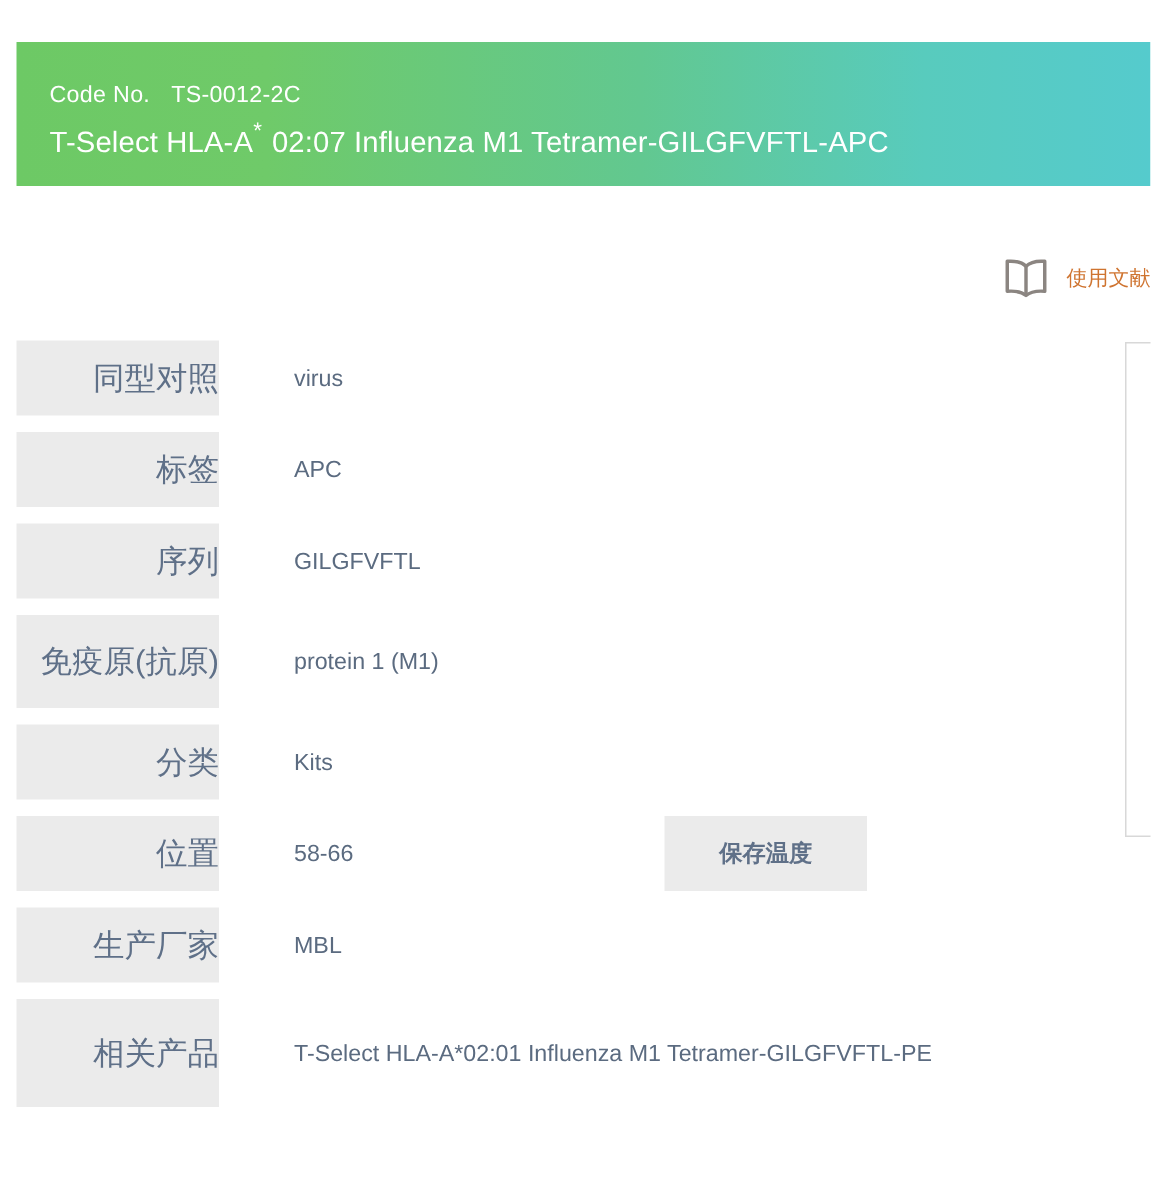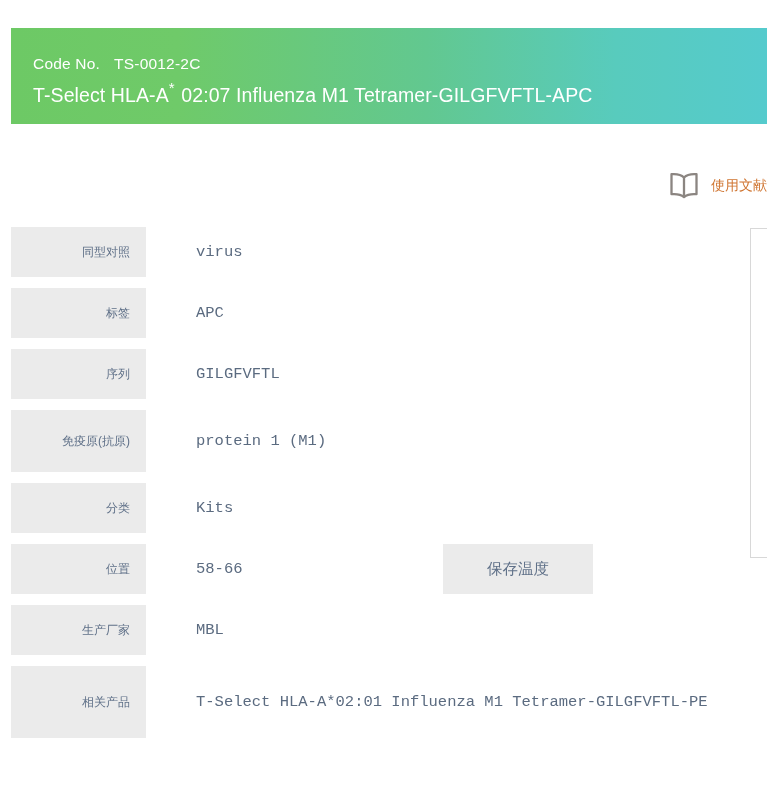--- a/index.html
+++ b/index.html
@@ -86,58 +86,57 @@
     display: flex;
     align-items: stretch;
     margin-bottom: 11px;
     position: relative;
   }
   .spec-label {
     width: 135px;
     min-height: 50px;
     background: #ebebeb;
     color: #5f7088;
-    font-size: 12px;
+    font-size: 21px;
     display: flex;
     align-items: center;
     justify-content: flex-end;
-    padding-right: 16px;
     box-sizing: border-box;
     flex: 0 0 135px;
   }
   .spec-value {
     flex: 1 1 auto;
     padding-left: 50px;
     display: flex;
     flex-direction: column;
     justify-content: center;
     color: #5b6b80;
     font-size: 15.5px;
     line-height: 25px;
     box-sizing: border-box;
   }
   .spec-value .vline {
     white-space: nowrap;
-    font-family: Liberation Mono, monospace;
   }
 
   
   .spec-label-2 {
-    width: 150px;
+    width: 135px;
     min-height: 50px;
     background: #ebebeb;
     color: #5f7088;
     font-size: 15.5px;
     display: flex;
     align-items: center;
     justify-content: center;
     box-sizing: border-box;
     position: absolute;
     left: 432px;
     top: 0;
+    font-weight: bold;
   }
 
   .row-tall .spec-label,
   .row-tall .spec-value {
     min-height: 62px;
   }
   .row-related .spec-label {
     min-height: 72px;
   }
   .row-related .spec-value {

